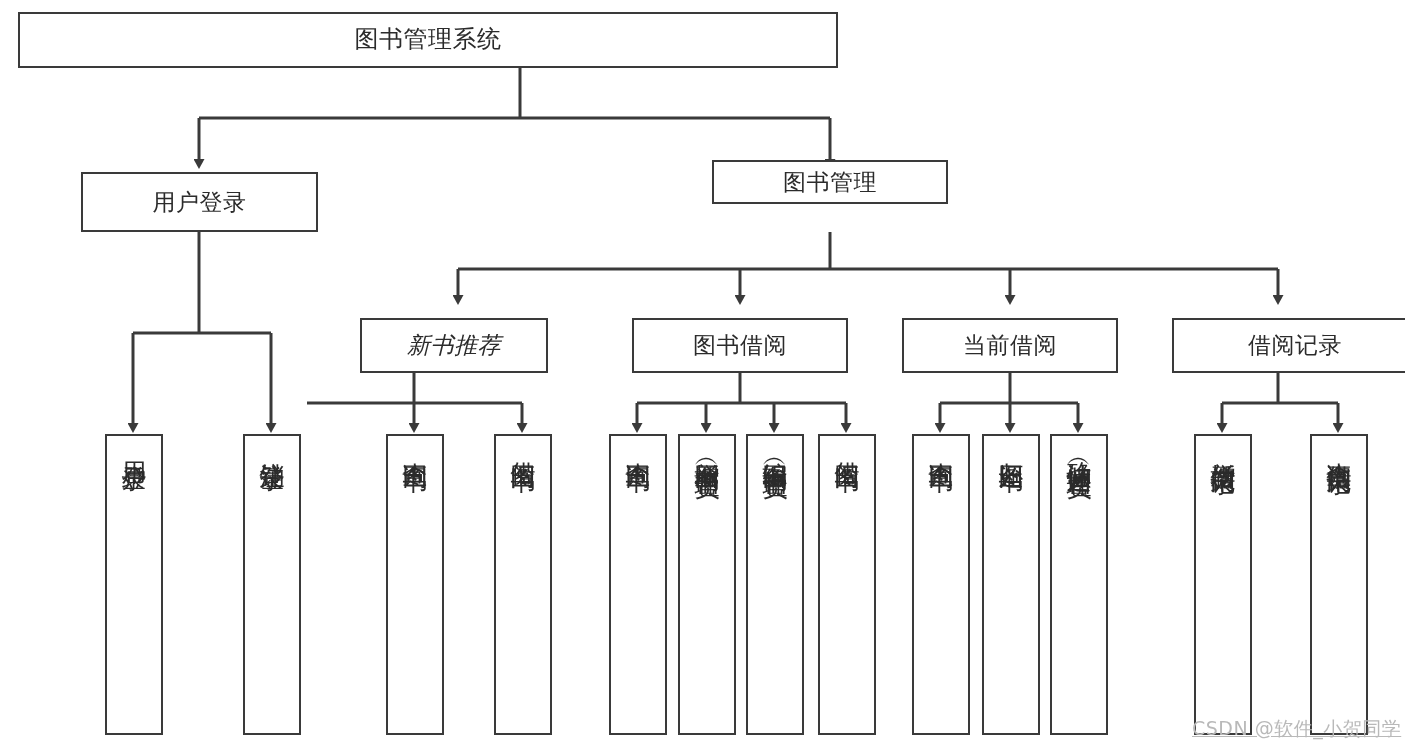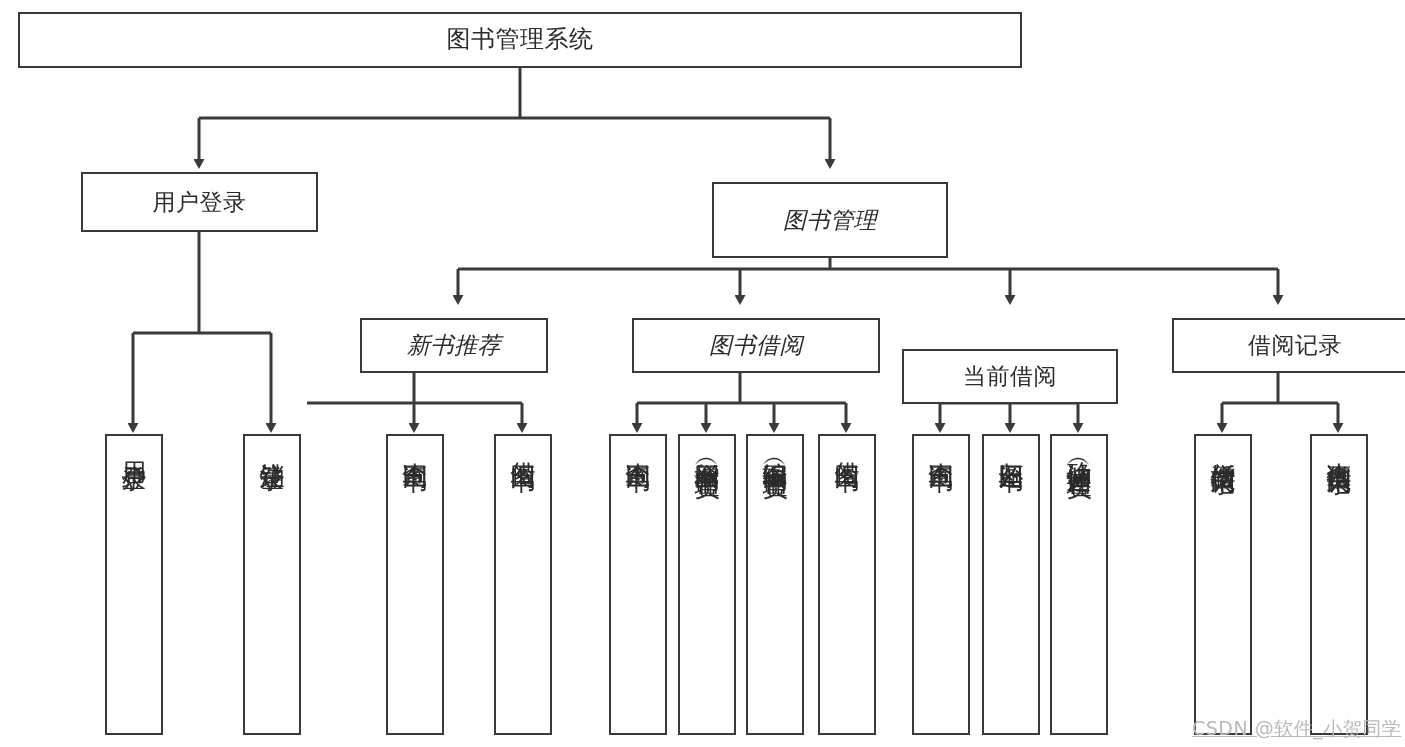--- a/index.html
+++ b/index.html
@@ -127,41 +127,41 @@
       <path d="M1010,403 L1010,424" marker-end="url(#arw)"></path>
       <path d="M1078,403 L1078,424" marker-end="url(#arw)"></path>
 
       <path d="M1278,373 L1278,403"></path>
       <path d="M1222,403 L1338,403"></path>
       <path d="M1222,403 L1222,424" marker-end="url(#arw)"></path>
       <path d="M1338,403 L1338,424" marker-end="url(#arw)"></path>
     </g>
   </svg>
 
-  <div class="node h-node root" style="left:18px; top:12px; width:1004px; height:56px;">
+  <div class="node h-node root" style="left:18px; top:12px; width:820px; height:56px;">
     <span class="lbl">图书管理系统</span>
   </div>
 
   <div class="node h-node" style="left:81px; top:172px; width:237px; height:60px;">
     <span class="lbl">用户登录</span>
   </div>
 
-  <div class="node h-node" style="left:712px; top:182px; width:236px; height:76px;font-style:italic;">
+  <div class="node h-node" style="left:712px; top:160px; width:236px; height:44px;">
     <span class="lbl">图书管理</span>
   </div>
 
   <div class="node h-node" style="left:360px; top:318px; width:188px; height:55px;font-style:italic;">
     <span class="lbl">新书推荐</span>
   </div>
 
-  <div class="node h-node" style="left:632px; top:318px; width:248px; height:55px;font-style:italic;">
+  <div class="node h-node" style="left:632px; top:318px; width:216px; height:55px;">
     <span class="lbl">图书借阅</span>
   </div>
 
-  <div class="node h-node" style="left:902px; top:318px; width:216px; height:55px;margin-top:31px;">
+  <div class="node h-node" style="left:902px; top:318px; width:216px; height:55px;">
     <span class="lbl">当前借阅</span>
   </div>
 
   <div class="node h-node" style="left:1172px; top:318px; width:246px; height:55px;">
     <span class="lbl">借阅记录</span>
   </div>
 
   <div class="node v-node" style="left:105px; top:434px; width:58px; height:301px;">
     <span class="lbl">用户登录</span>
   </div>

